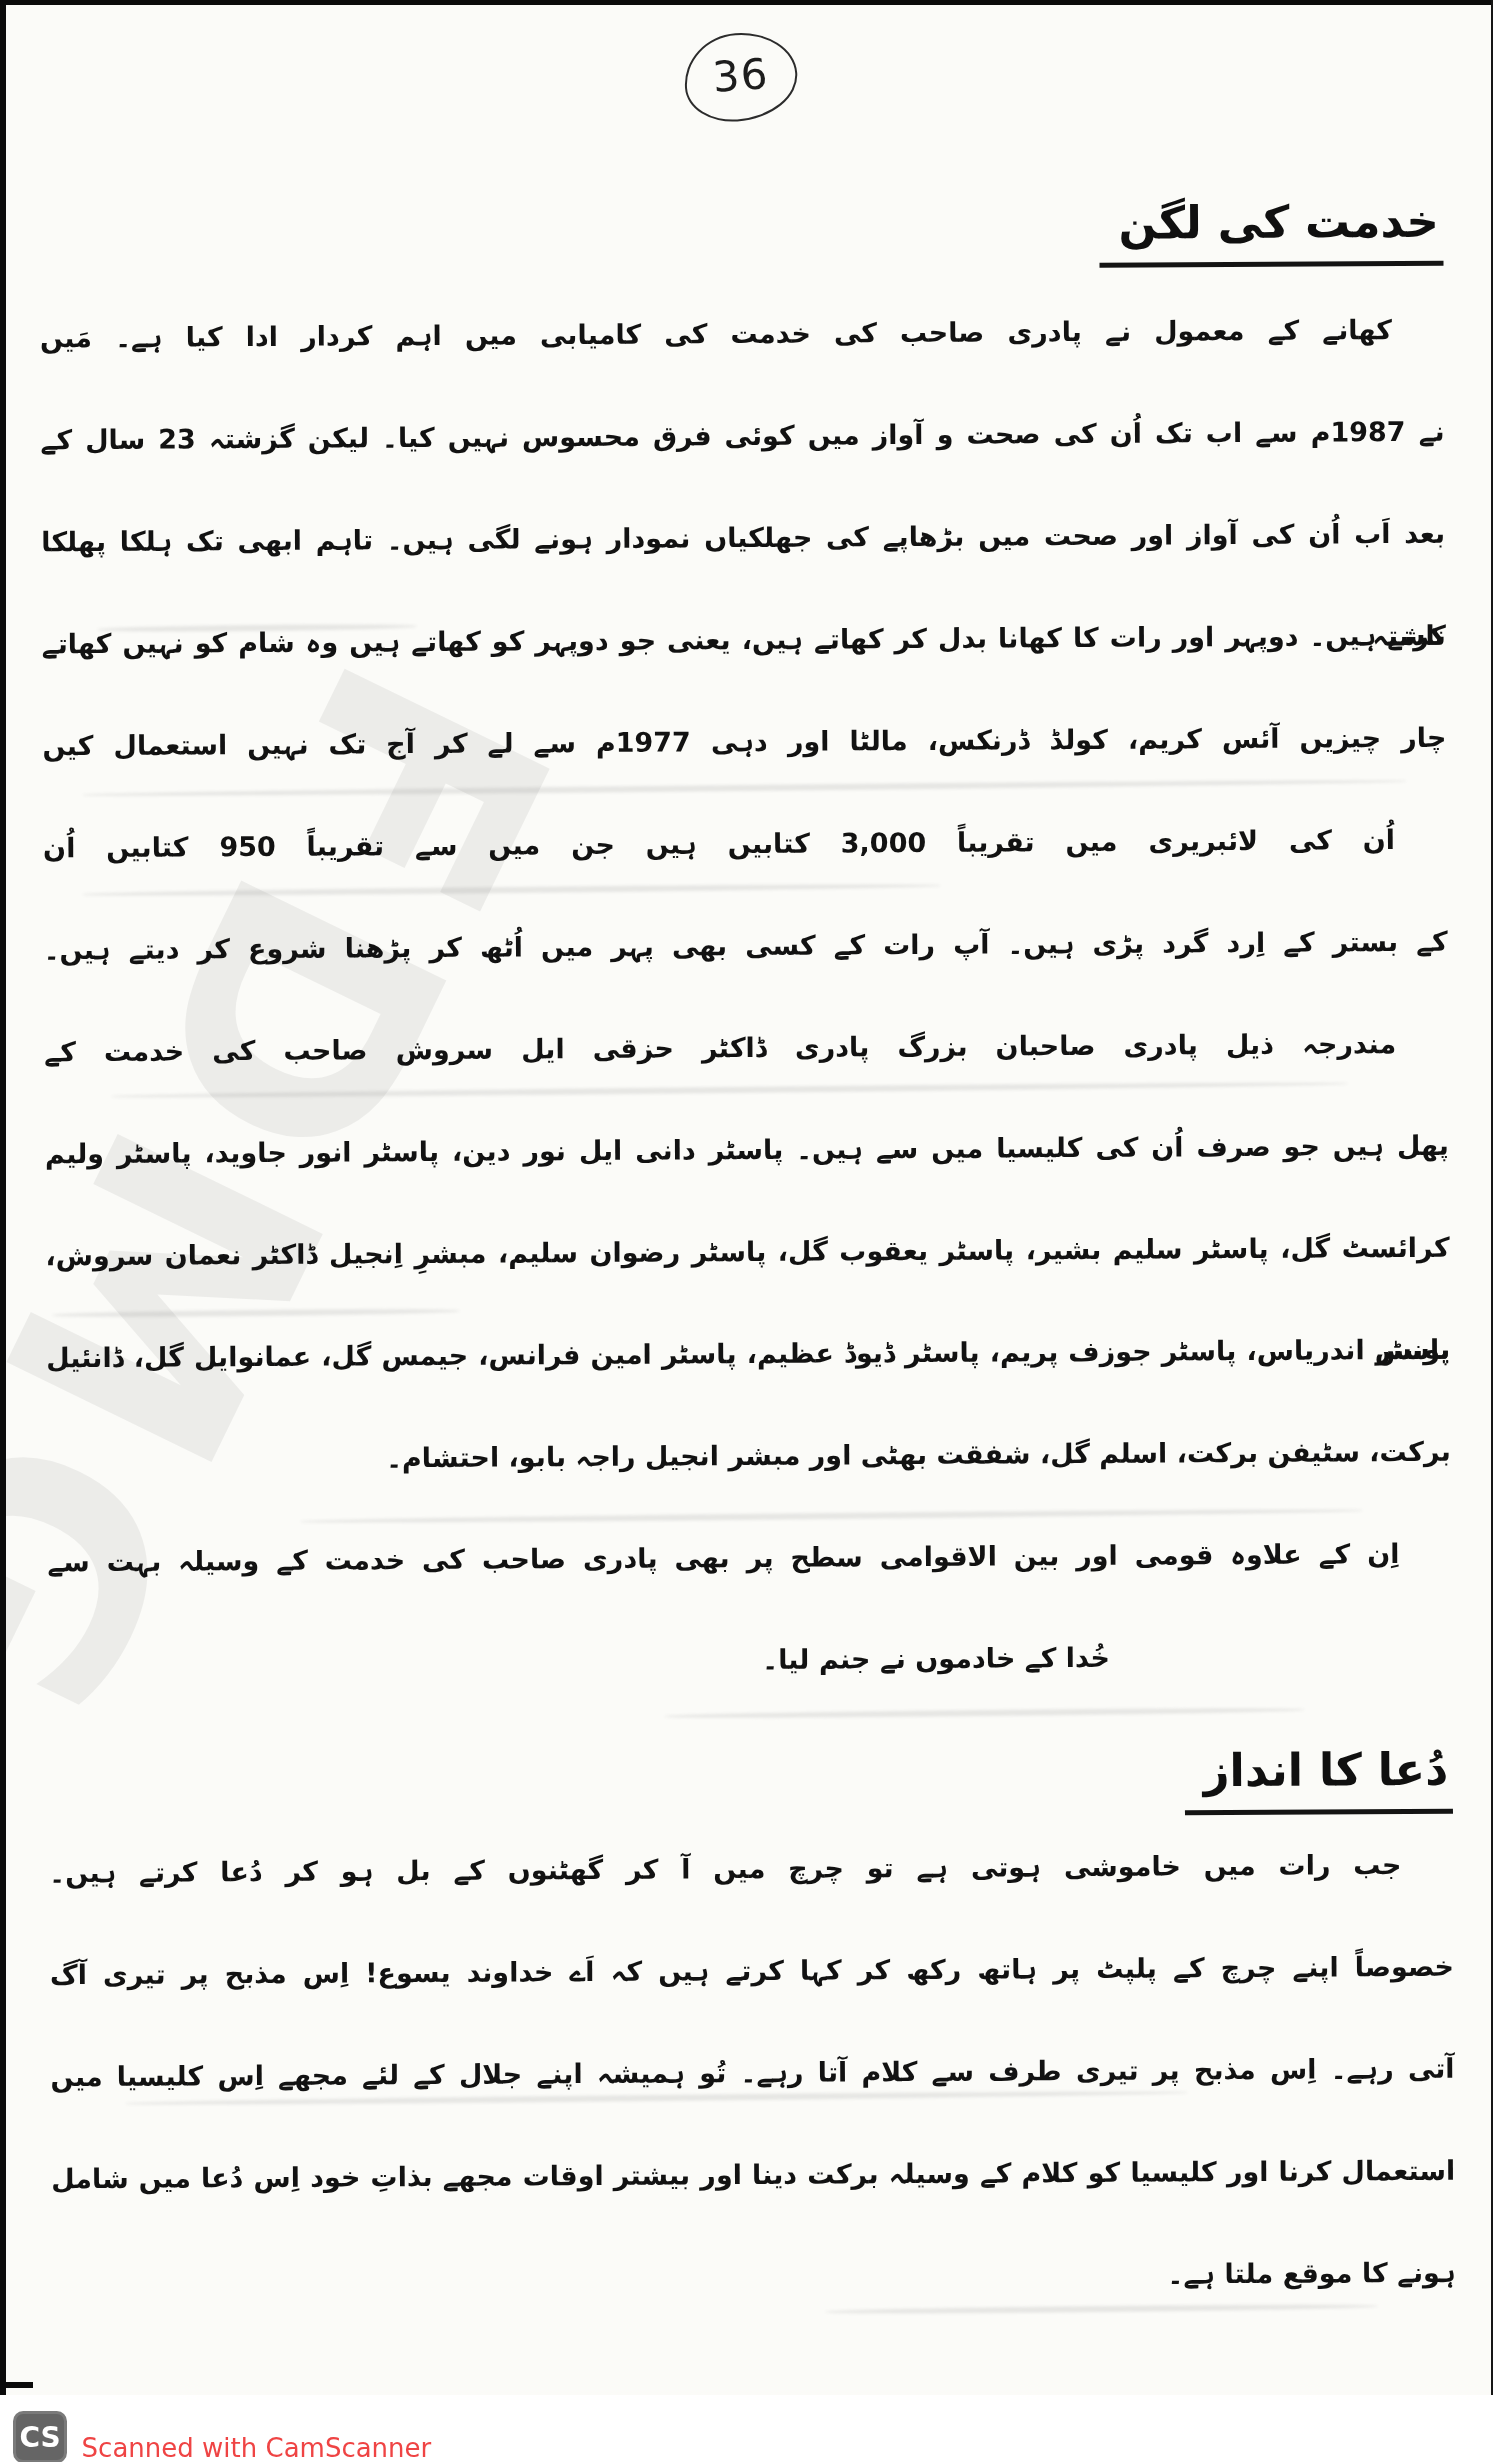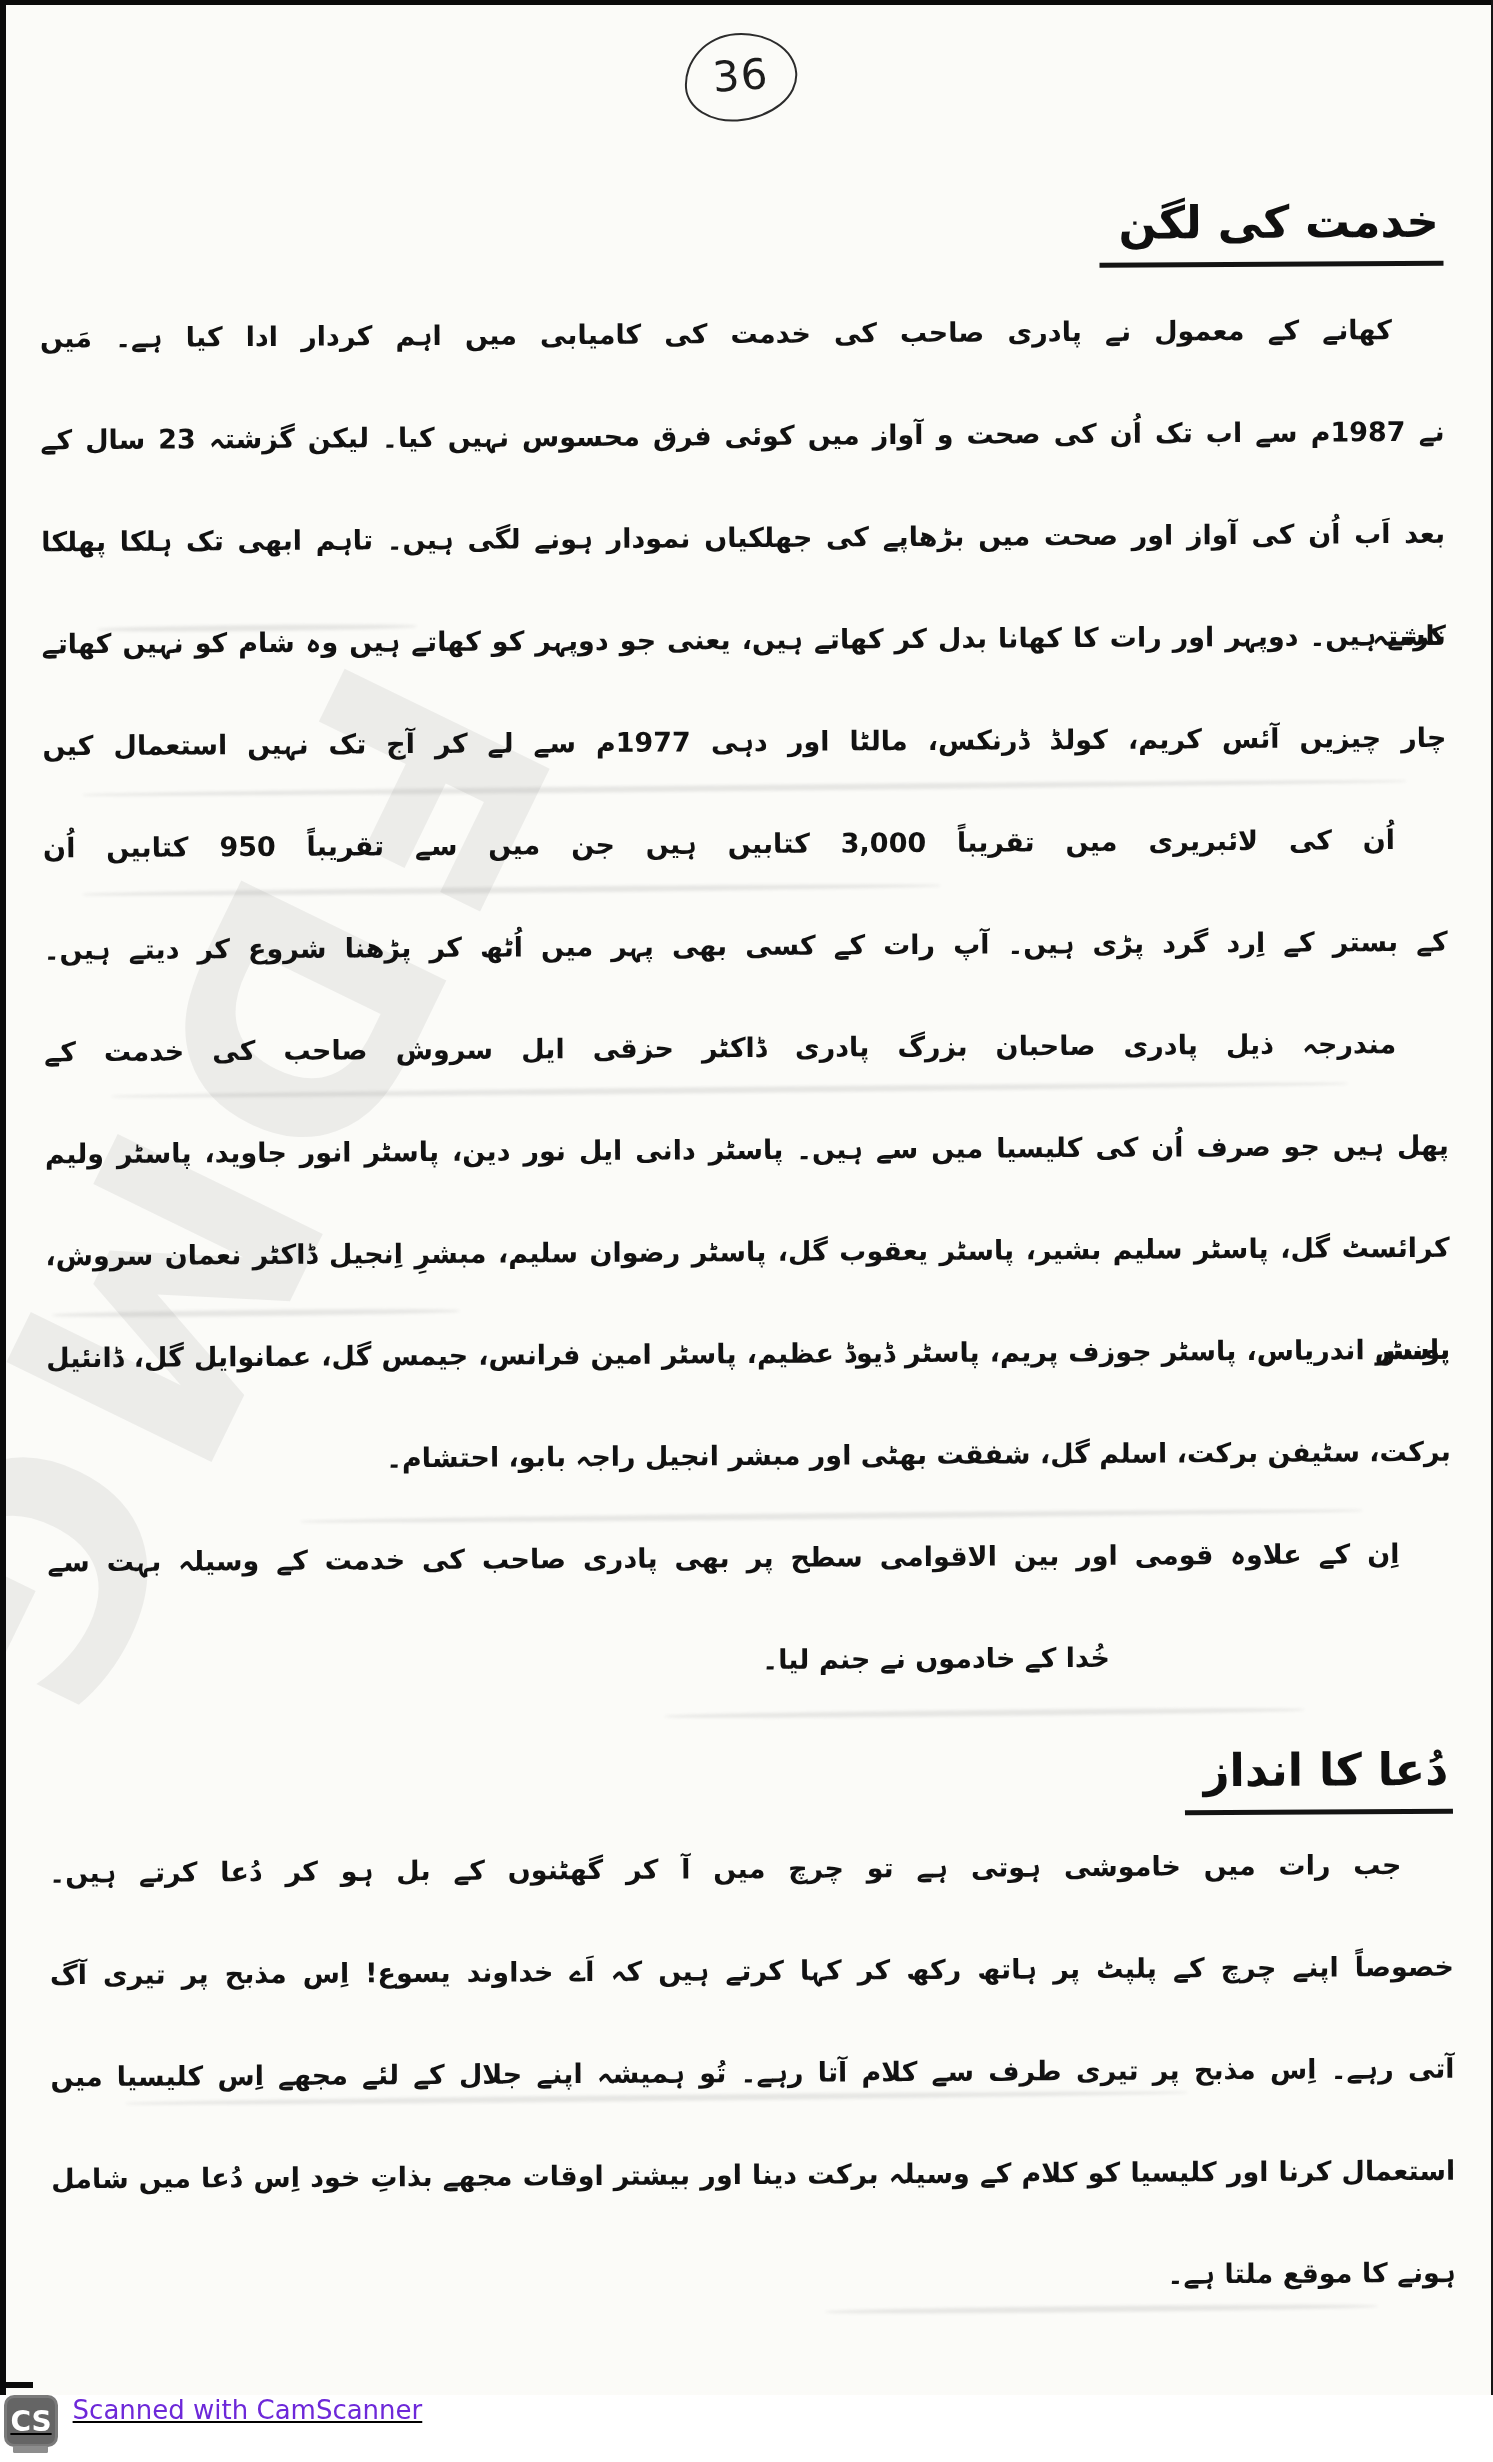--- a/index.html
+++ b/index.html
@@ -77,24 +77,23 @@
     border-radius: 50%;
     filter: blur(1.5px);
     transform: rotate(-0.6deg);
     z-index: 1; pointer-events: none;
   }
 
   .footer {
     position: relative;
     width: 1494px; height: 68px;
     background: #ffffff;
-    display: flex; align-items: flex-start;
-    padding-left: 4px; box-sizing: border-box;
+    display: flex; align-items: flex-end;
+    padding-left: 13px; box-sizing: border-box;
     direction: ltr;
-    text-decoration: underline;
   }
   .cs-logo {
     position: relative;
     width: 54px; height: 52px;
     background: #656565;
     border: 3.6px solid #7a7a7a;
     border-radius: 10.2px;
     box-sizing: border-box;
     display: flex; align-items: center; justify-content: center;
     margin-right: 14.6px;
@@ -102,21 +101,21 @@
   .cs-logo .cs-text {
     color: #ffffff; font-size: 28px; font-weight: 700;
     font-family: "DejaVu Sans", sans-serif;
   }
   .cs-logo .cs-base {
     position: absolute; bottom: -8.7px; left: 5.8px;
     width: 35px; height: 6.6px; background: #8d8d8d;
     border-radius: 1.5px;
   }
   .cs-caption {
-    color: #6d28d9; font-size: 26px; font-weight: 400;
+    color: #ef4444; font-size: 26px; font-weight: 400;
     font-family: "DejaVu Sans", sans-serif;
   }
 </style>
 </head>
 <body>
 
 <div class="scan">
   <div class="edge-top"></div>
   <div class="edge-left"></div>
   <div class="edge-right"></div>

